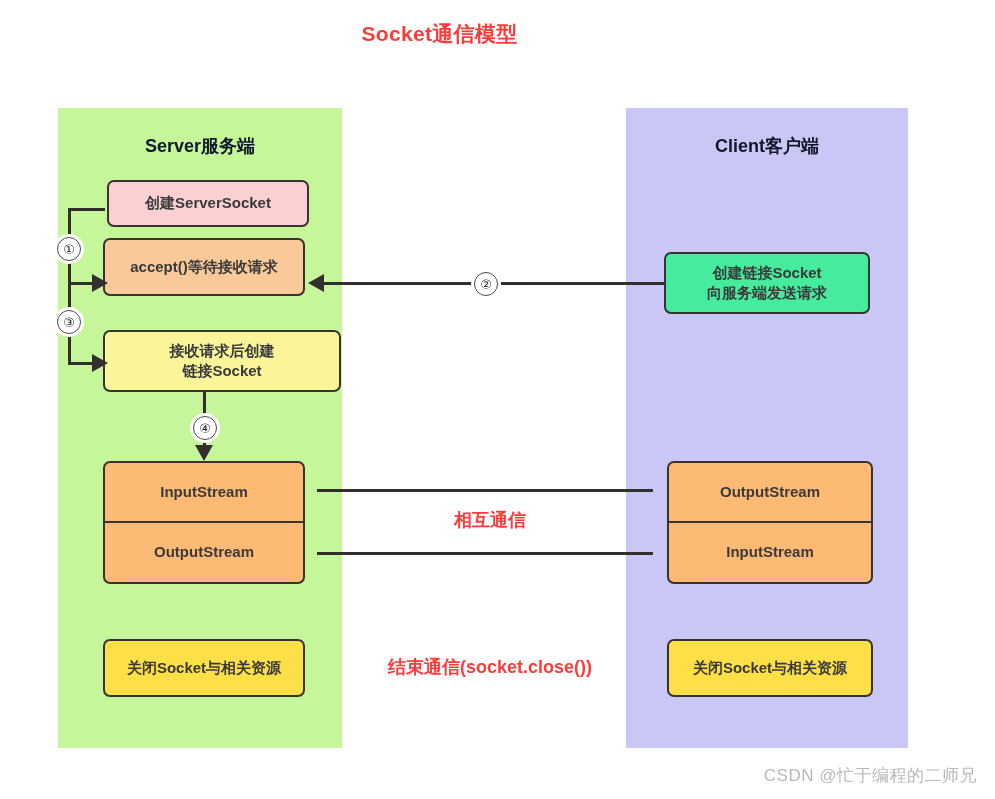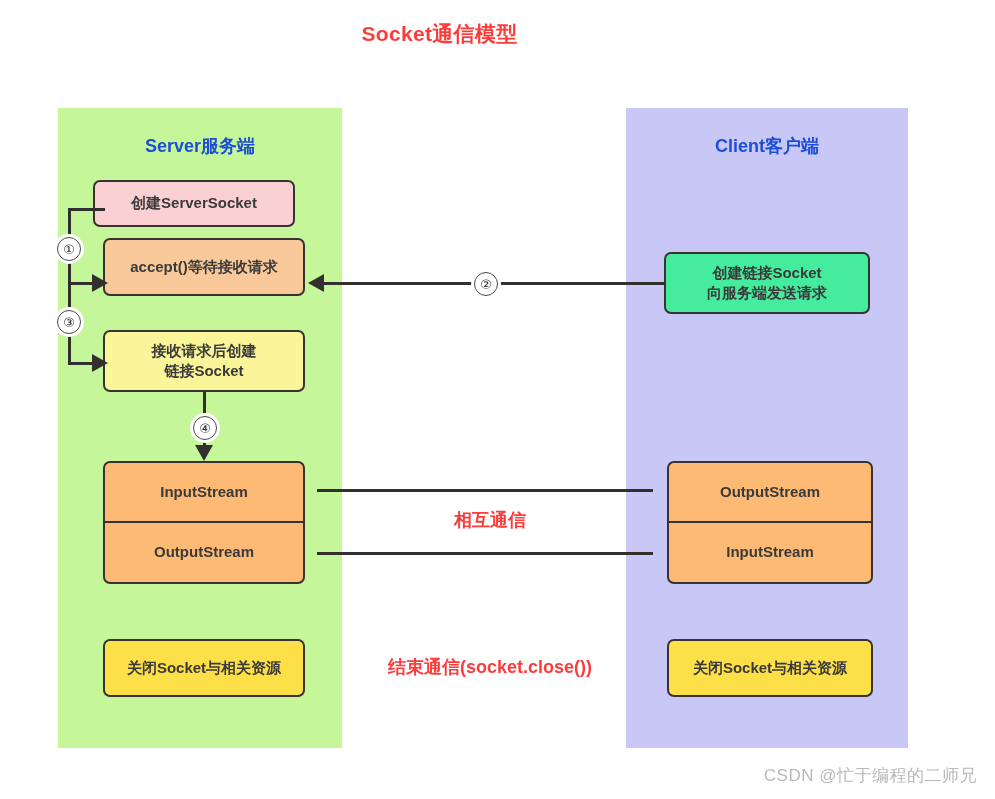--- a/index.html
+++ b/index.html
@@ -49,21 +49,21 @@
     background: #c9c7f6;
   }
   .panel-title {
     position: absolute;
     top: 26px;
     left: 0;
     width: 100%;
     text-align: center;
     font-size: 18px;
     font-weight: bold;
-    color: #1d4ed8;
+    color: #0f172a;
   }
   
   .node {
     position: absolute;
     box-sizing: border-box;
     border: 2.5px solid #383232;
     border-radius: 7px;
     display: flex;
     align-items: center;
     justify-content: center;
@@ -150,29 +150,29 @@
 <body>
 
 <div id="canvas">
 
   <div class="diagram-title">Socket通信模型</div>
 
   <div class="panel panel-server">
     <div class="panel-title">Server服务端</div>
   </div>
 
-  <div class="node pink-soft" style="left:93px; top:180px; width:202px; height:47px;">
+  <div class="node pink-soft" style="left:107px; top:180px; width:202px; height:47px;">
     <span>创建ServerSocket</span>
   </div>
 
   <div class="node orange" style="left:103px; top:238px; width:202px; height:58px;">
     <span>accept()等待接收请求</span>
   </div>
 
-  <div class="node yellow" style="left:103px; top:330px; width:202px; height:62px; flex-direction:column;">
+  <div class="node yellow" style="left:103px; top:330px; width:238px; height:62px; flex-direction:column;">
     <span>接收请求后创建</span>
     <span>链接Socket</span>
   </div>
 
   <div class="node blue stacked-top" style="left:103px; top:461px; width:202px; height:61px;">
     <span>InputStream</span>
   </div>
 
   <div class="node blue stacked-bottom" style="left:103px; top:522px; width:202px; height:62px;">
     <span>OutputStream</span>

